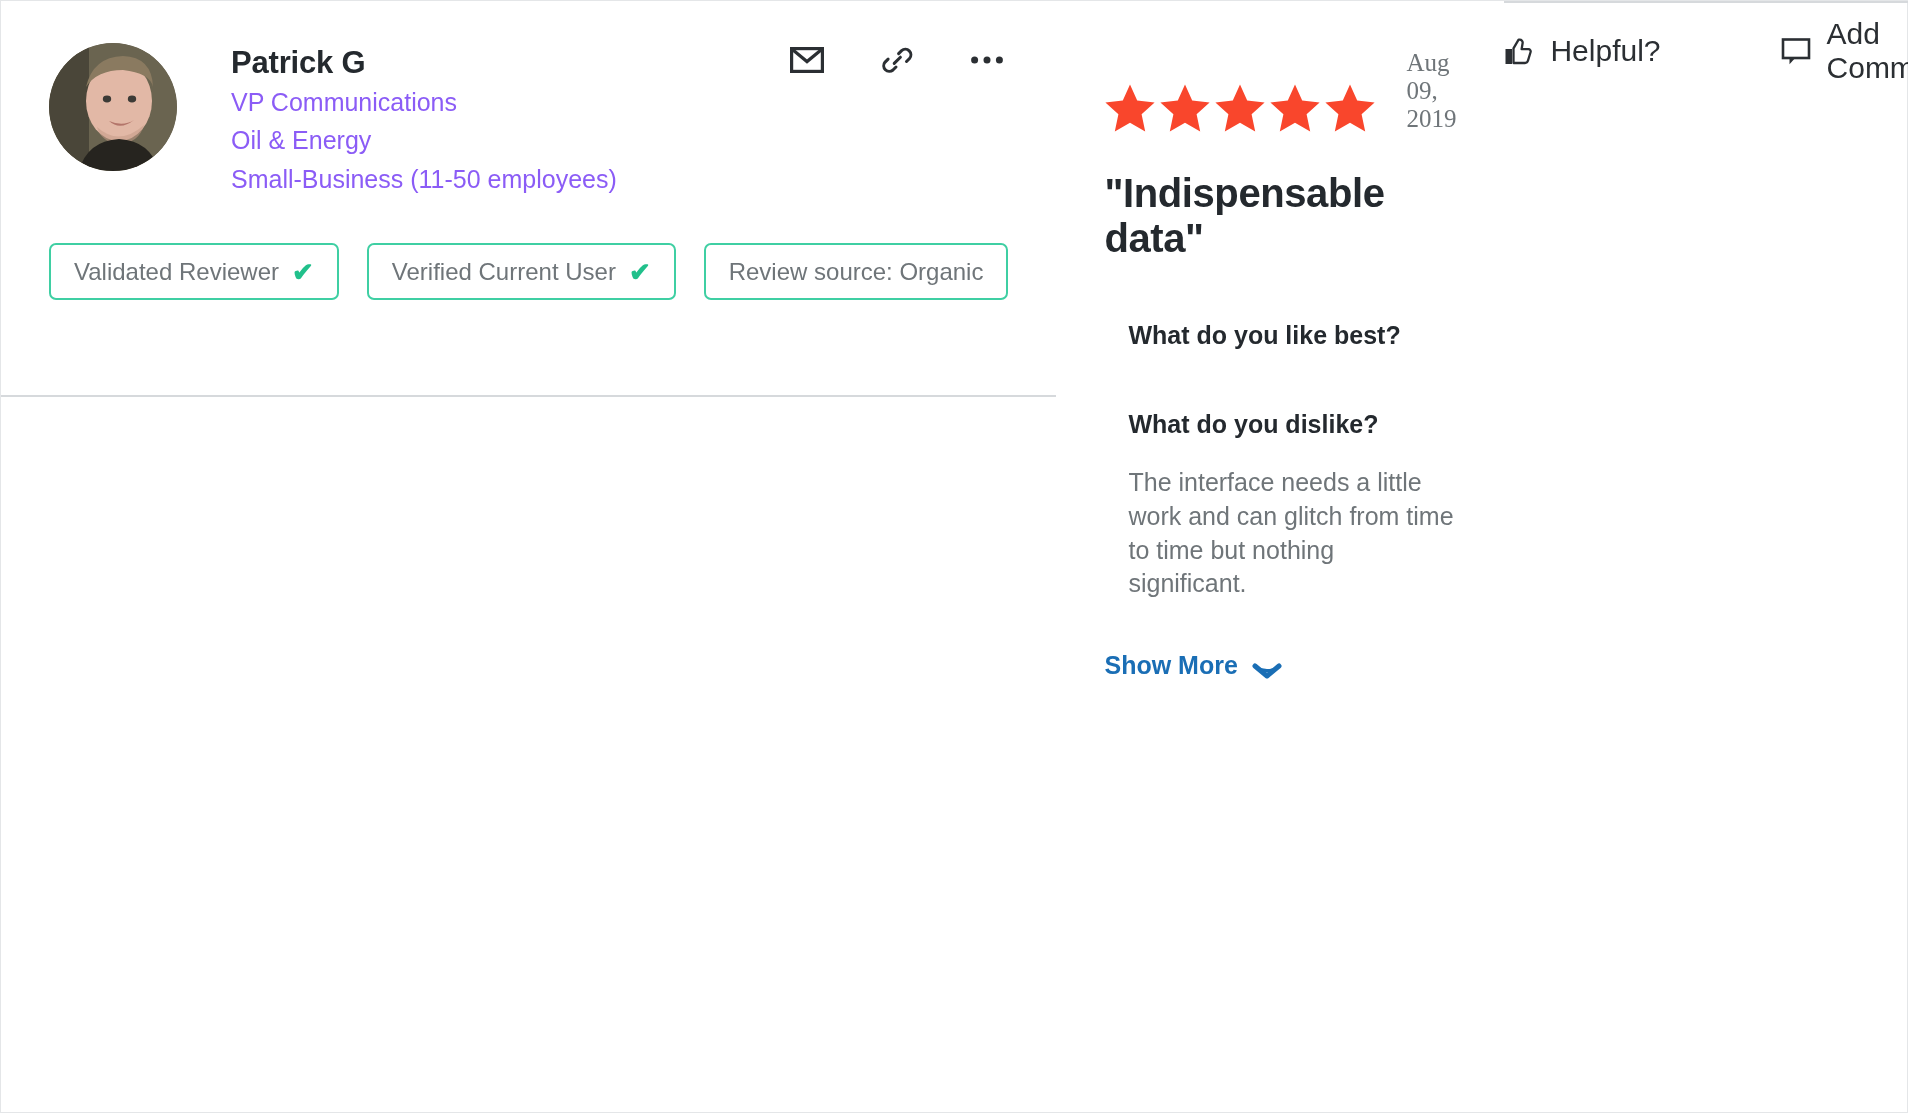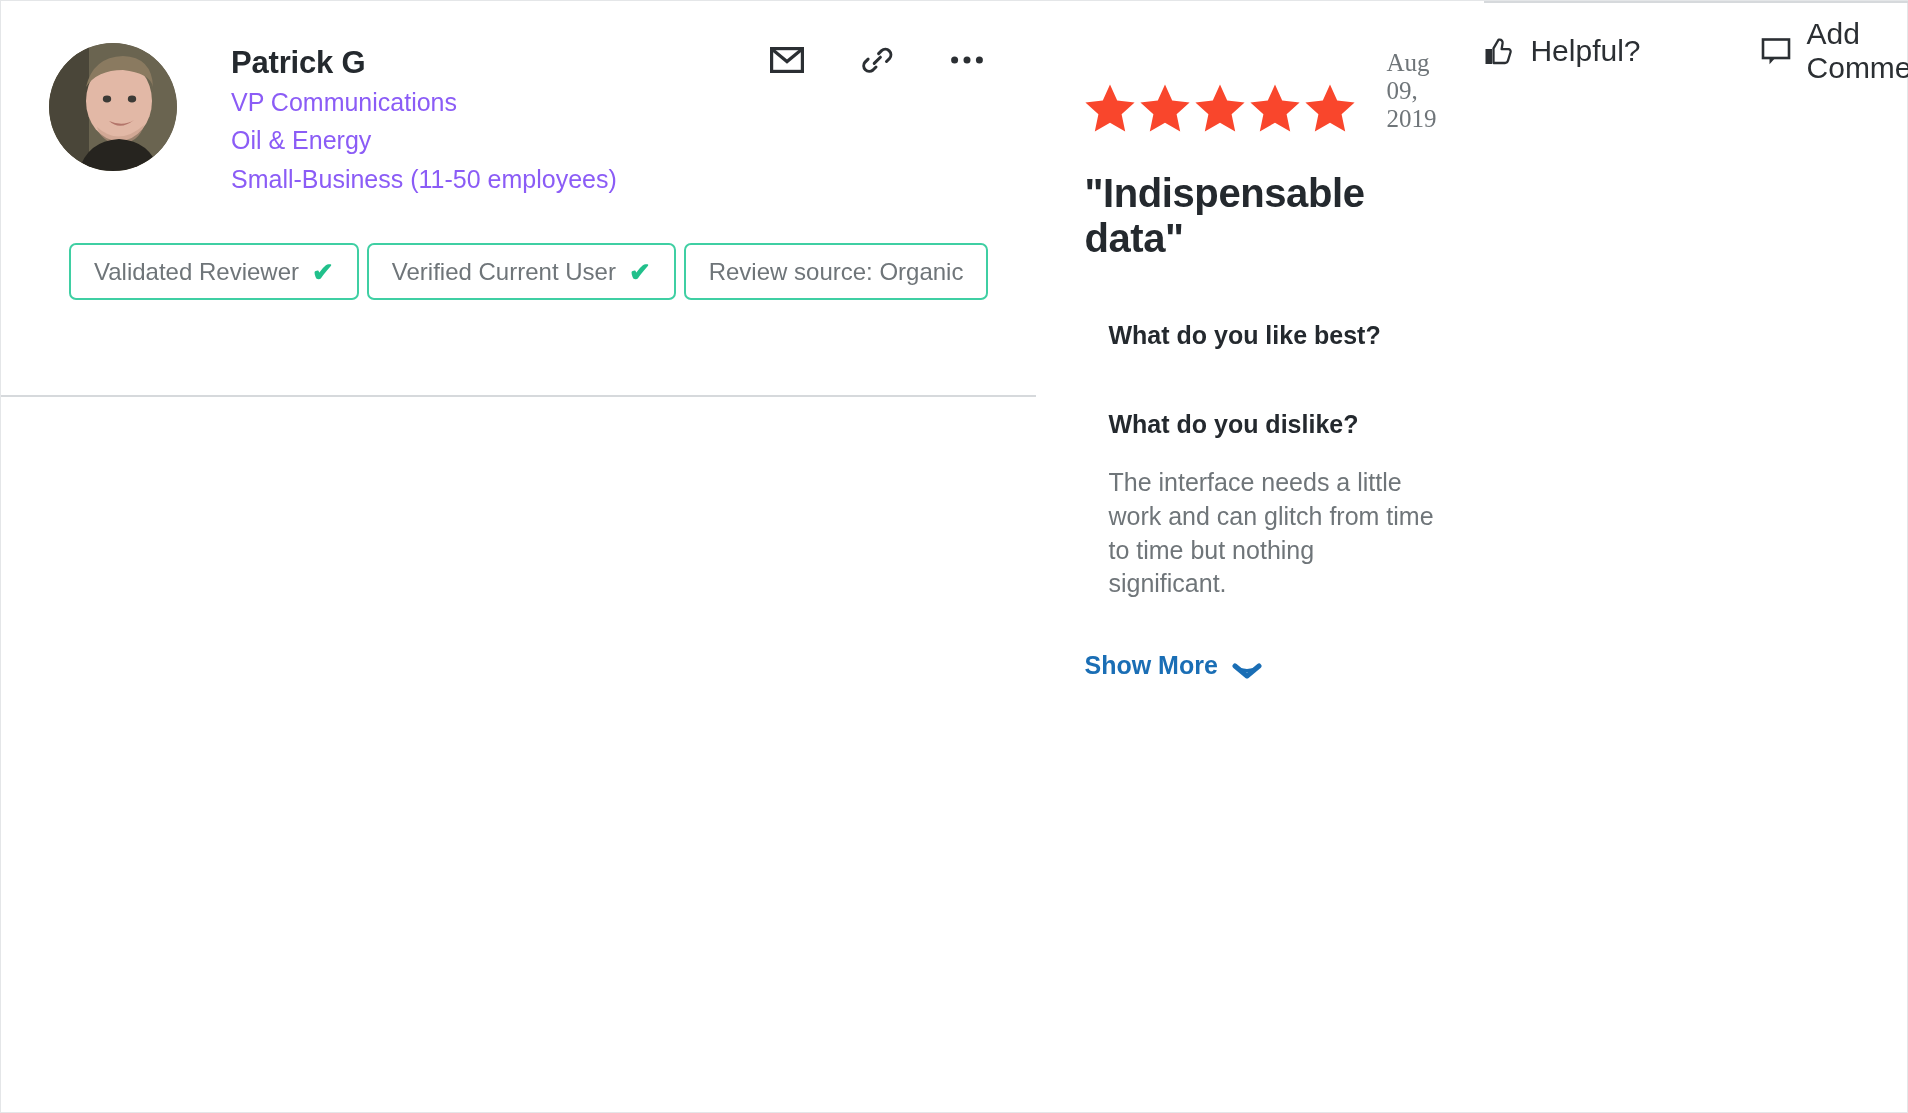--- a/index.html
+++ b/index.html
@@ -85,23 +85,22 @@
     justify-content: center;
     cursor: pointer;
     color: #2b2f33;
   }
   .hdr-icon svg { display: block; }
 
   
   .badges {
     display: flex;
     align-items: flex-end;
-    gap: 8px;
+    gap: 28px;
     margin-top: 46px;
-    margin-left: 20px;
   }
 
   .badge {
     height: 57px;
     border: 2px solid #3fcfa3;
     border-radius: 7px;
     display: inline-flex;
     align-items: center;
     padding: 0 23px;
     font-size: 24px;

